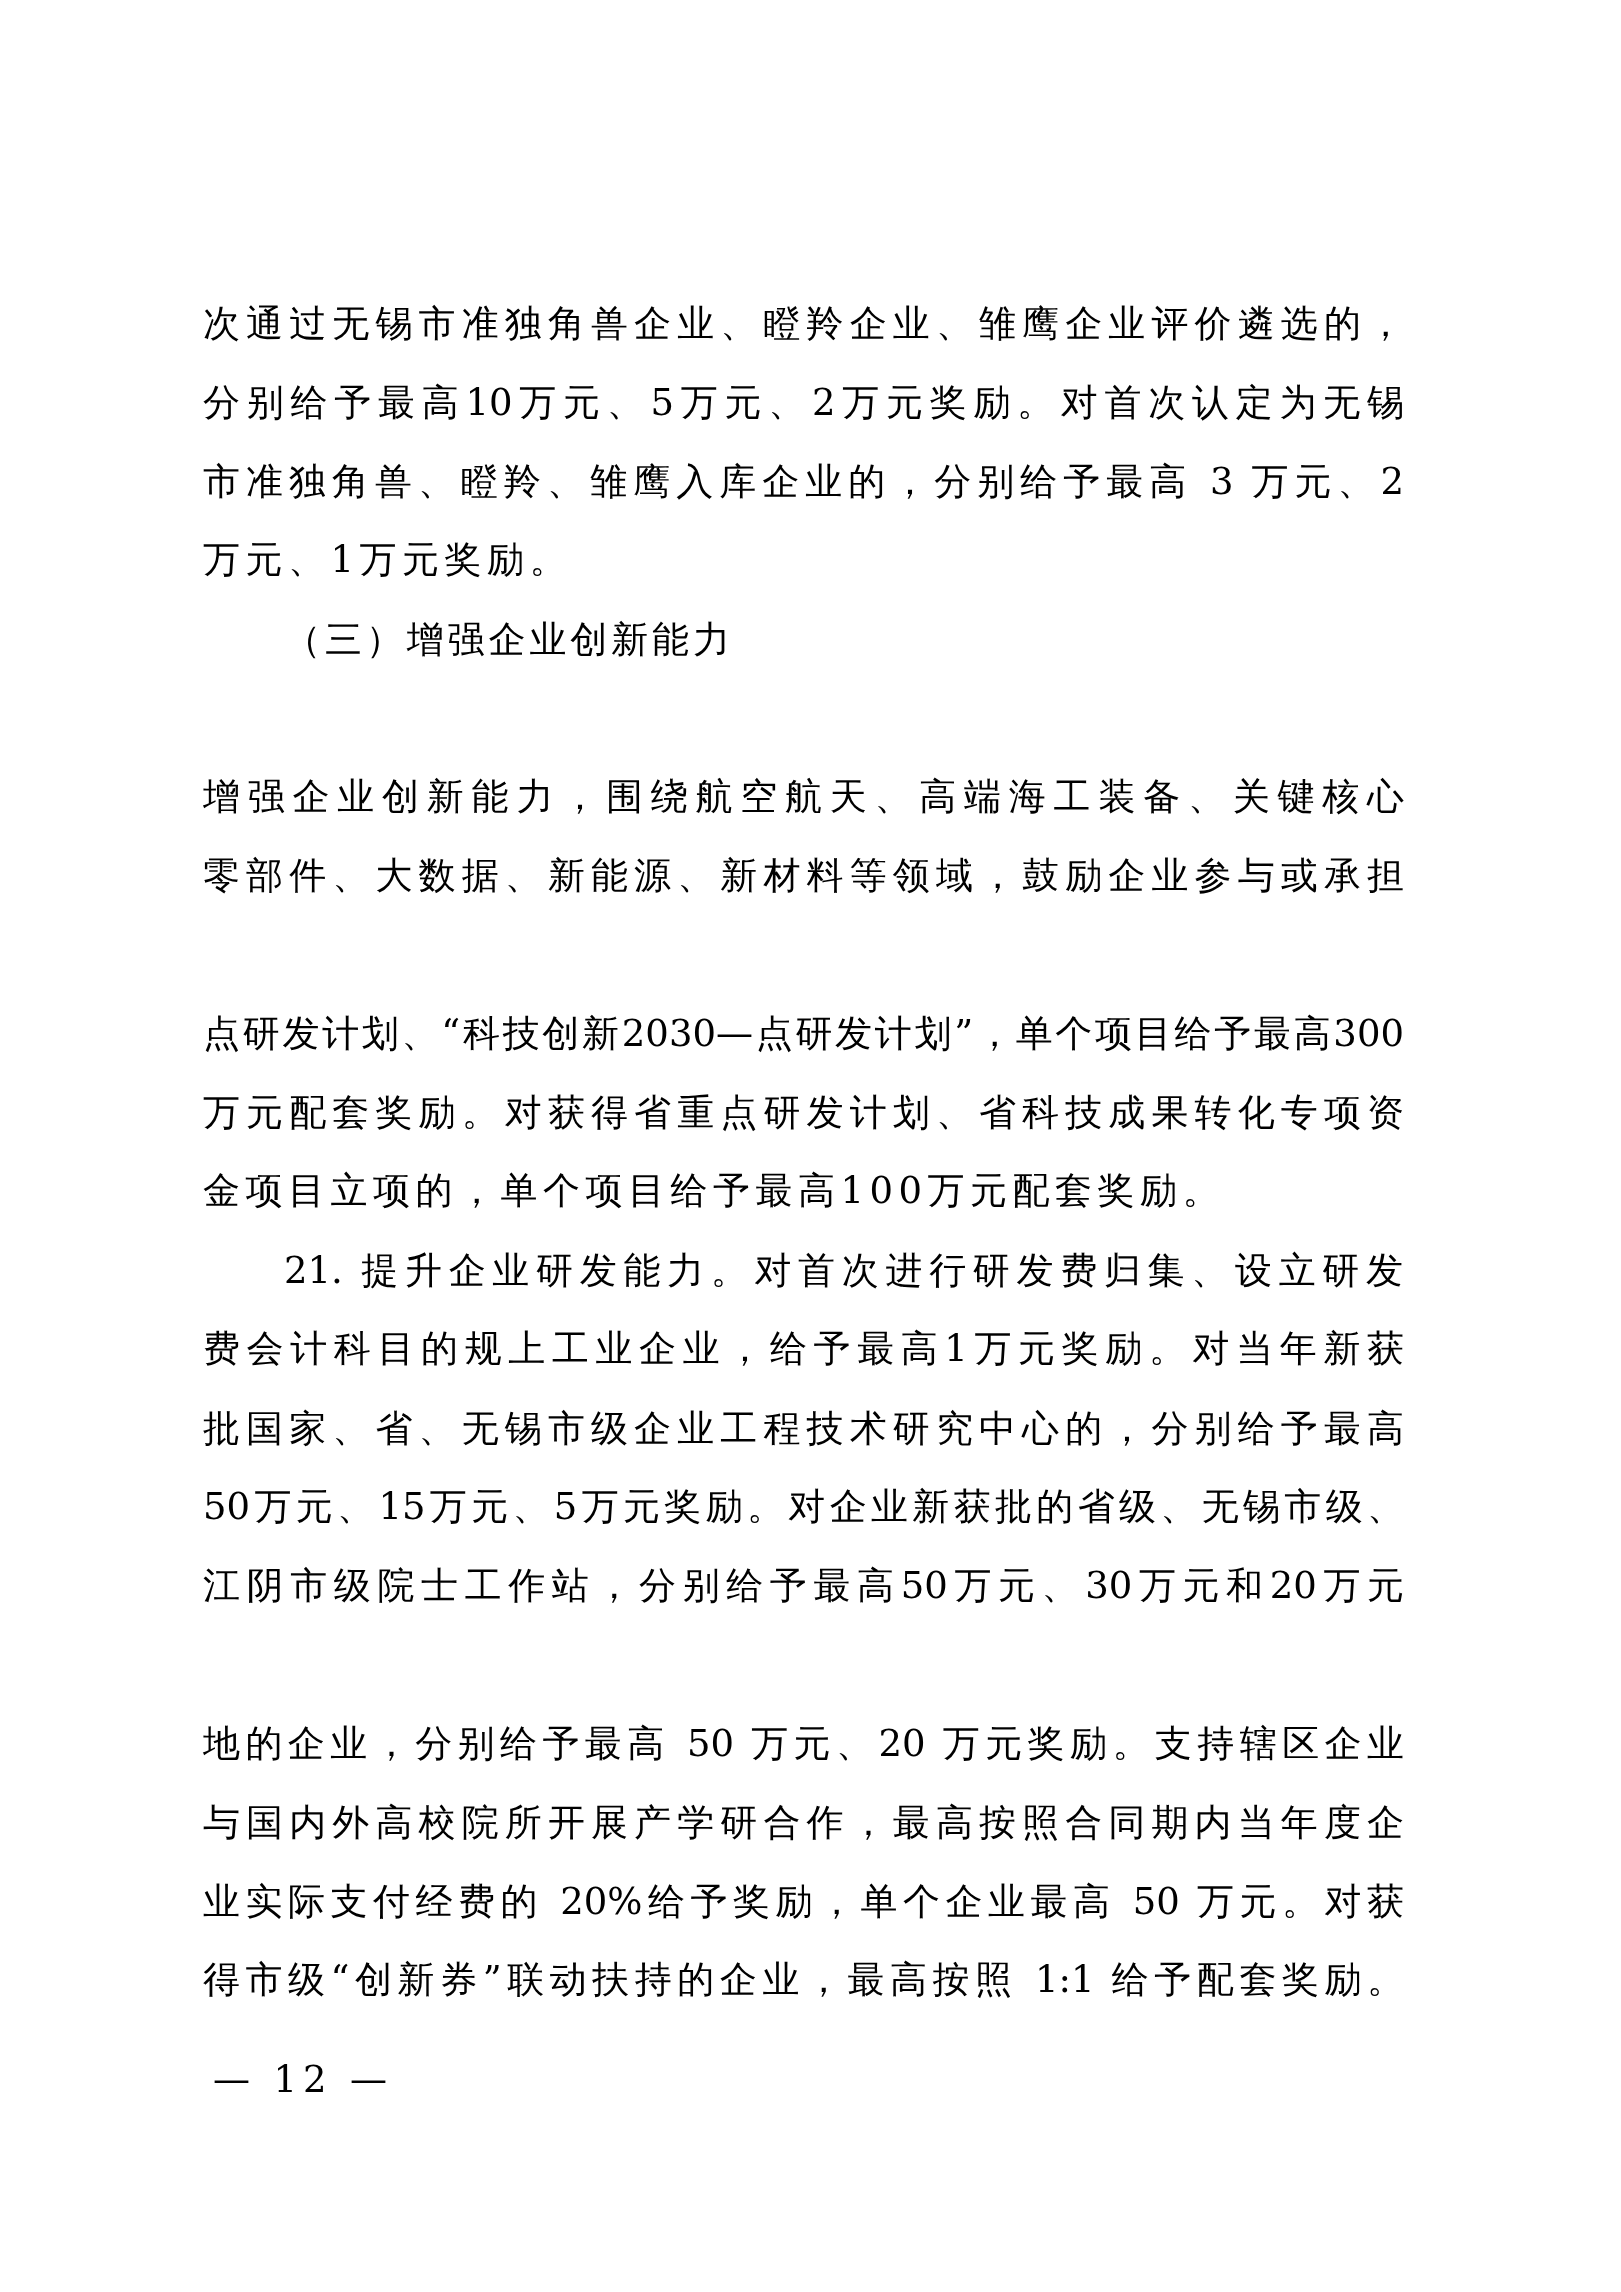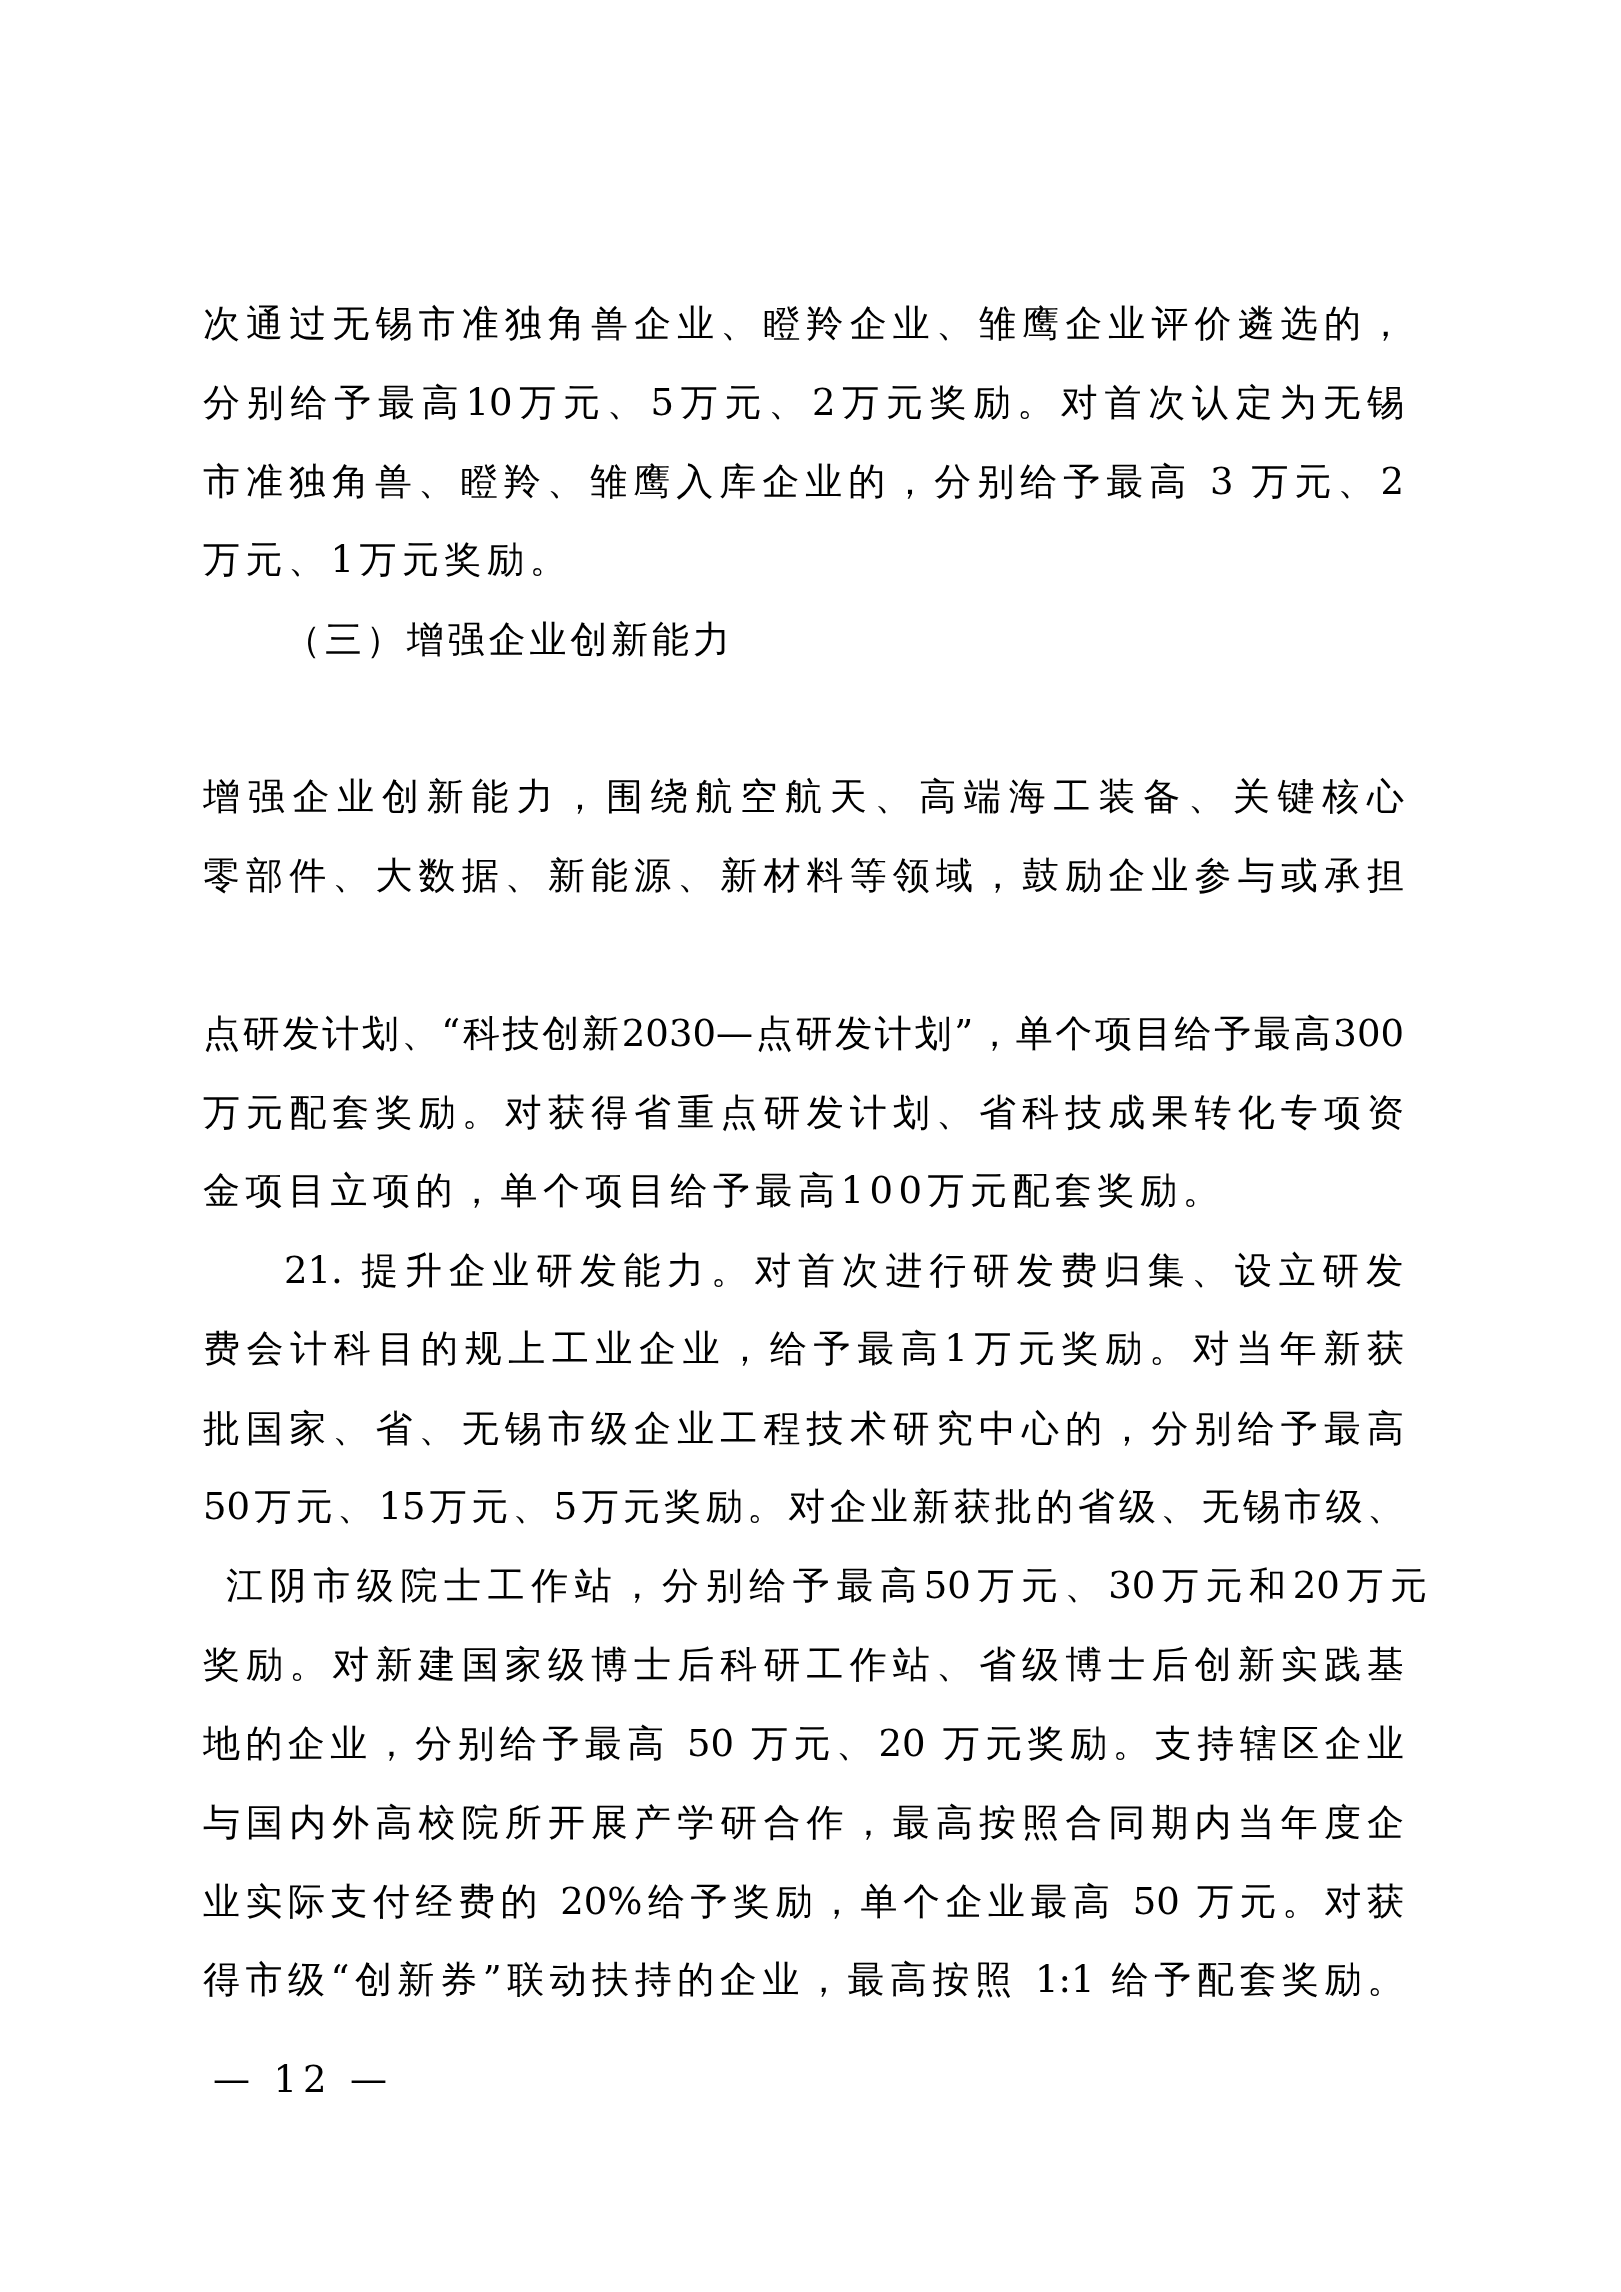--- a/index.html
+++ b/index.html
@@ -76,22 +76,21 @@
   <div class="line" style="top:767px;">增强企业创新能力，围绕航空航天、高端海工装备、关键核心</div>
   <div class="line" style="top:846px;">零部件、大数据、新能源、新材料等领域，鼓励企业参与或承担</div>
   <div class="line" style="top:1004px;">点研发计划、“科技创新2030—点研发计划”，单个项目给予最高300</div>
   <div class="line" style="top:1083px;">万元配套奖励。对获得省重点研发计划、省科技成果转化专项资</div>
   <div class="line last" style="top:1161px;">金项目立项的，单个项目给予最高100万元配套奖励。</div>
 
   <div class="line indent" style="top:1241px;">21. 提升企业研发能力。对首次进行研发费归集、设立研发</div>
   <div class="line" style="top:1319px;">费会计科目的规上工业企业，给予最高1万元奖励。对当年新获</div>
   <div class="line" style="top:1399px;">批国家、省、无锡市级企业工程技术研究中心的，分别给予最高</div>
   <div class="line" style="top:1477px;">50万元、15万元、5万元奖励。对企业新获批的省级、无锡市级、</div>
-  <div class="line" style="top:1556px;margin-left:23px;">江阴市级院士工作站，分别给予最高50万元、30万元和20万元</div>
-  <div class="line" style="top:1635px;">奖励。对新建国家级博士后科研工作站、省级博士后创新实践基</div>
+  <div class="line" style="top:1556px;">江阴市级院士工作站，分别给予最高50万元、30万元和20万元</div>
   <div class="line" style="top:1714px;">地的企业，分别给予最高 50 万元、20 万元奖励。支持辖区企业</div>
   <div class="line" style="top:1793px;">与国内外高校院所开展产学研合作，最高按照合同期内当年度企</div>
   <div class="line" style="top:1872px;">业实际支付经费的 20%给予奖励，单个企业最高 50 万元。对获</div>
   <div class="line" style="top:1950px;">得市级“创新券”联动扶持的企业，最高按照 1:1 给予配套奖励。</div>
 
   <div class="page-number">— 12 —</div>
 </div>
 
 
 </body></html>

